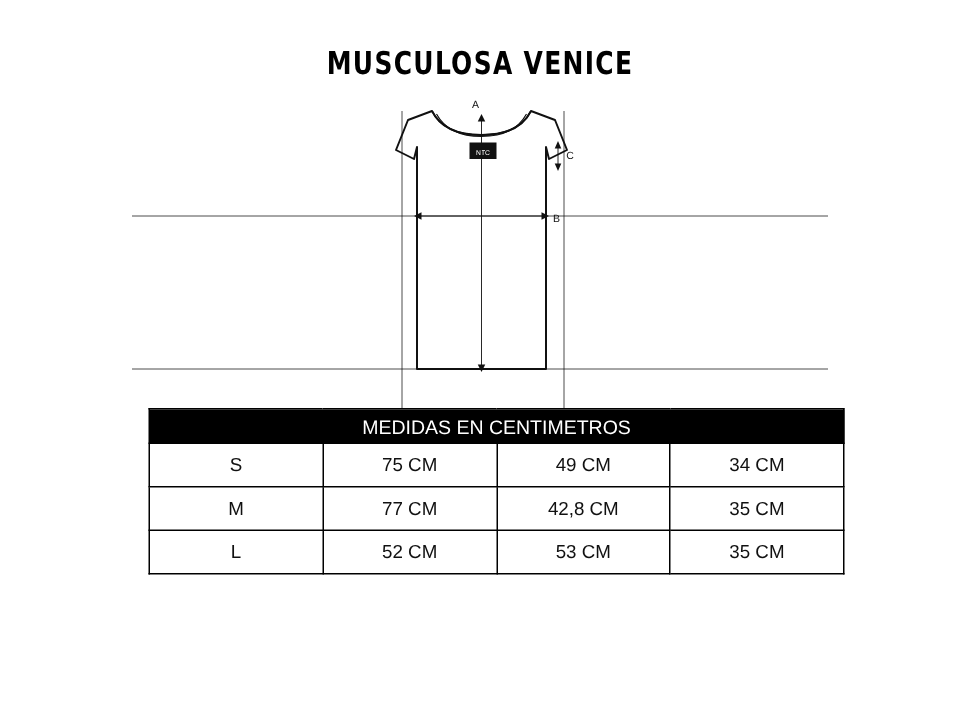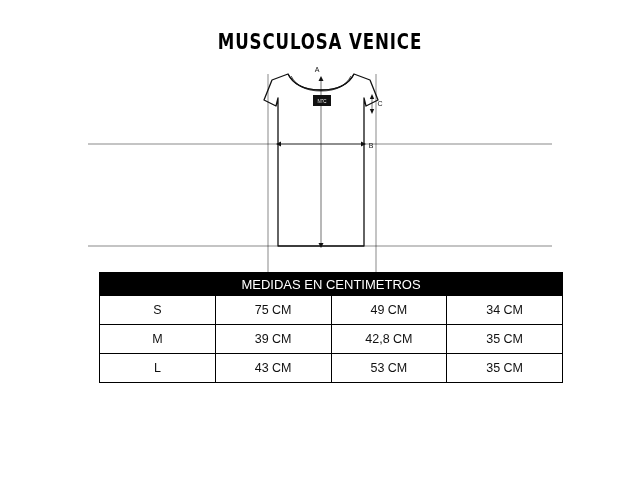--- a/index.html
+++ b/index.html
@@ -165,27 +165,27 @@
         </tr>
 
         <tr>
           <td class="col-talle">S</td>
           <td class="col-a">75 CM</td>
           <td class="col-b">49 CM</td>
           <td class="col-c">34 CM</td>
         </tr>
         <tr>
           <td class="col-talle">M</td>
-          <td class="col-a">39 CM</td>
+          <td class="col-a">77 CM</td>
           <td class="col-b">42,8 CM</td>
           <td class="col-c">35 CM</td>
         </tr>
         <tr>
           <td class="col-talle">L</td>
-          <td class="col-a">43 CM</td>
+          <td class="col-a">52 CM</td>
           <td class="col-b">53 CM</td>
           <td class="col-c">35 CM</td>
         </tr>
 
       </tbody>
     </table>
   </div>
 
 </div>
 

